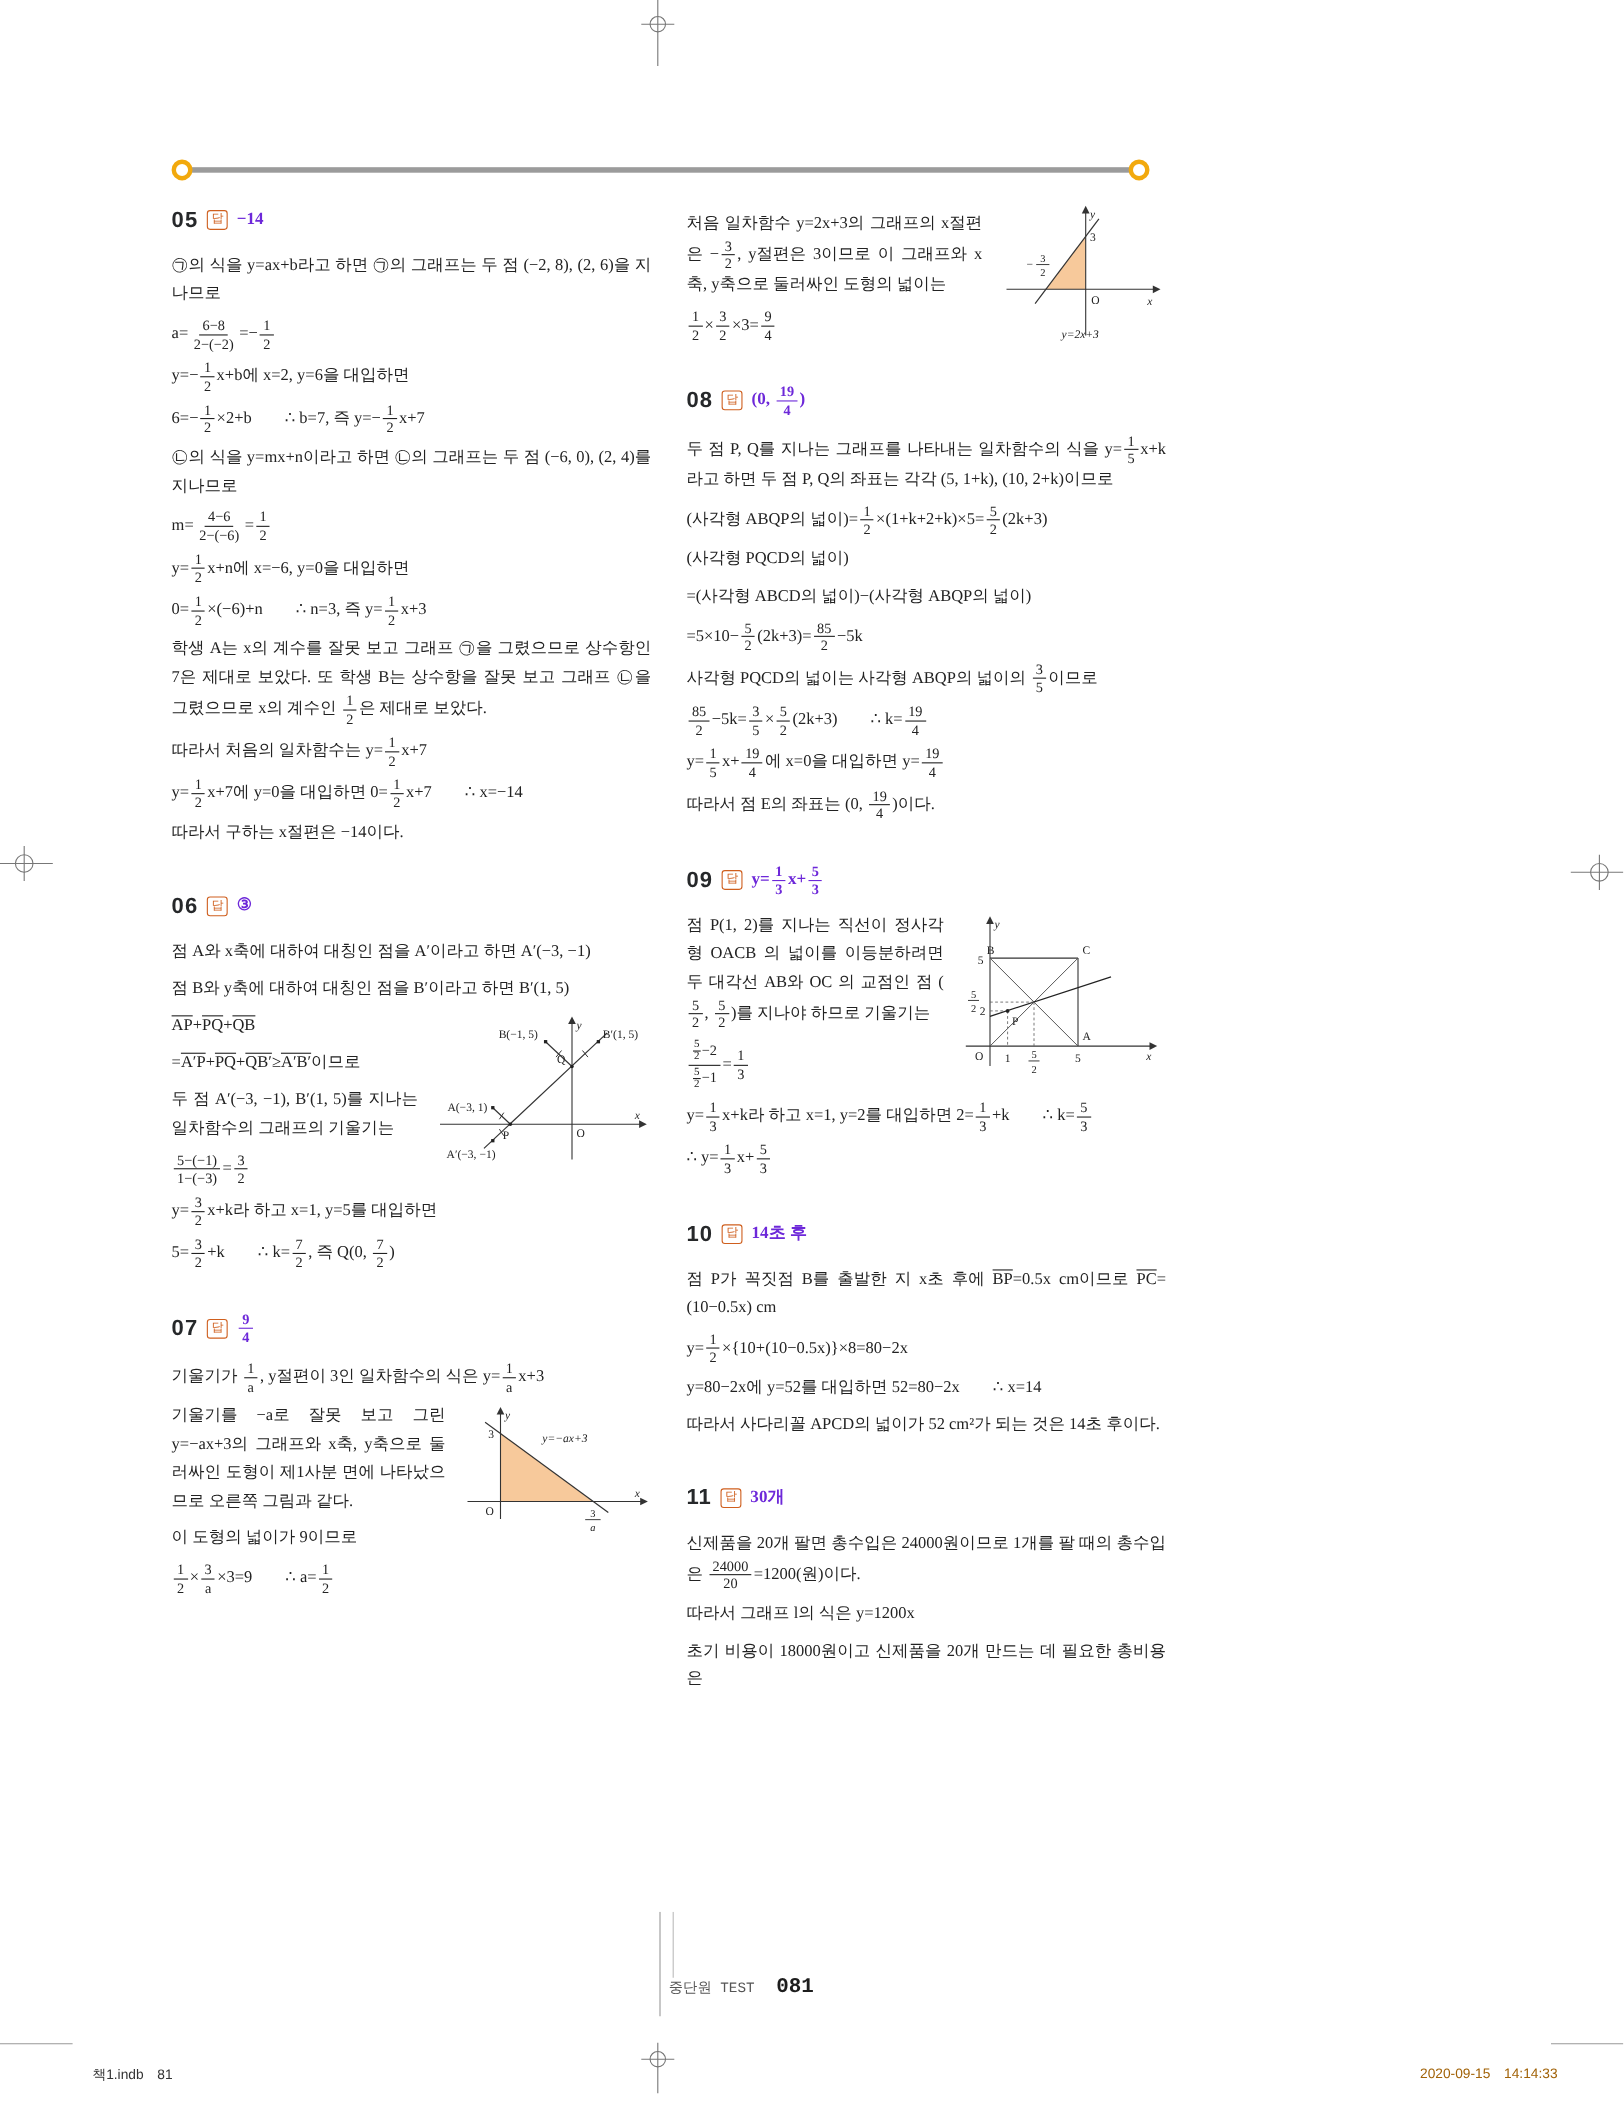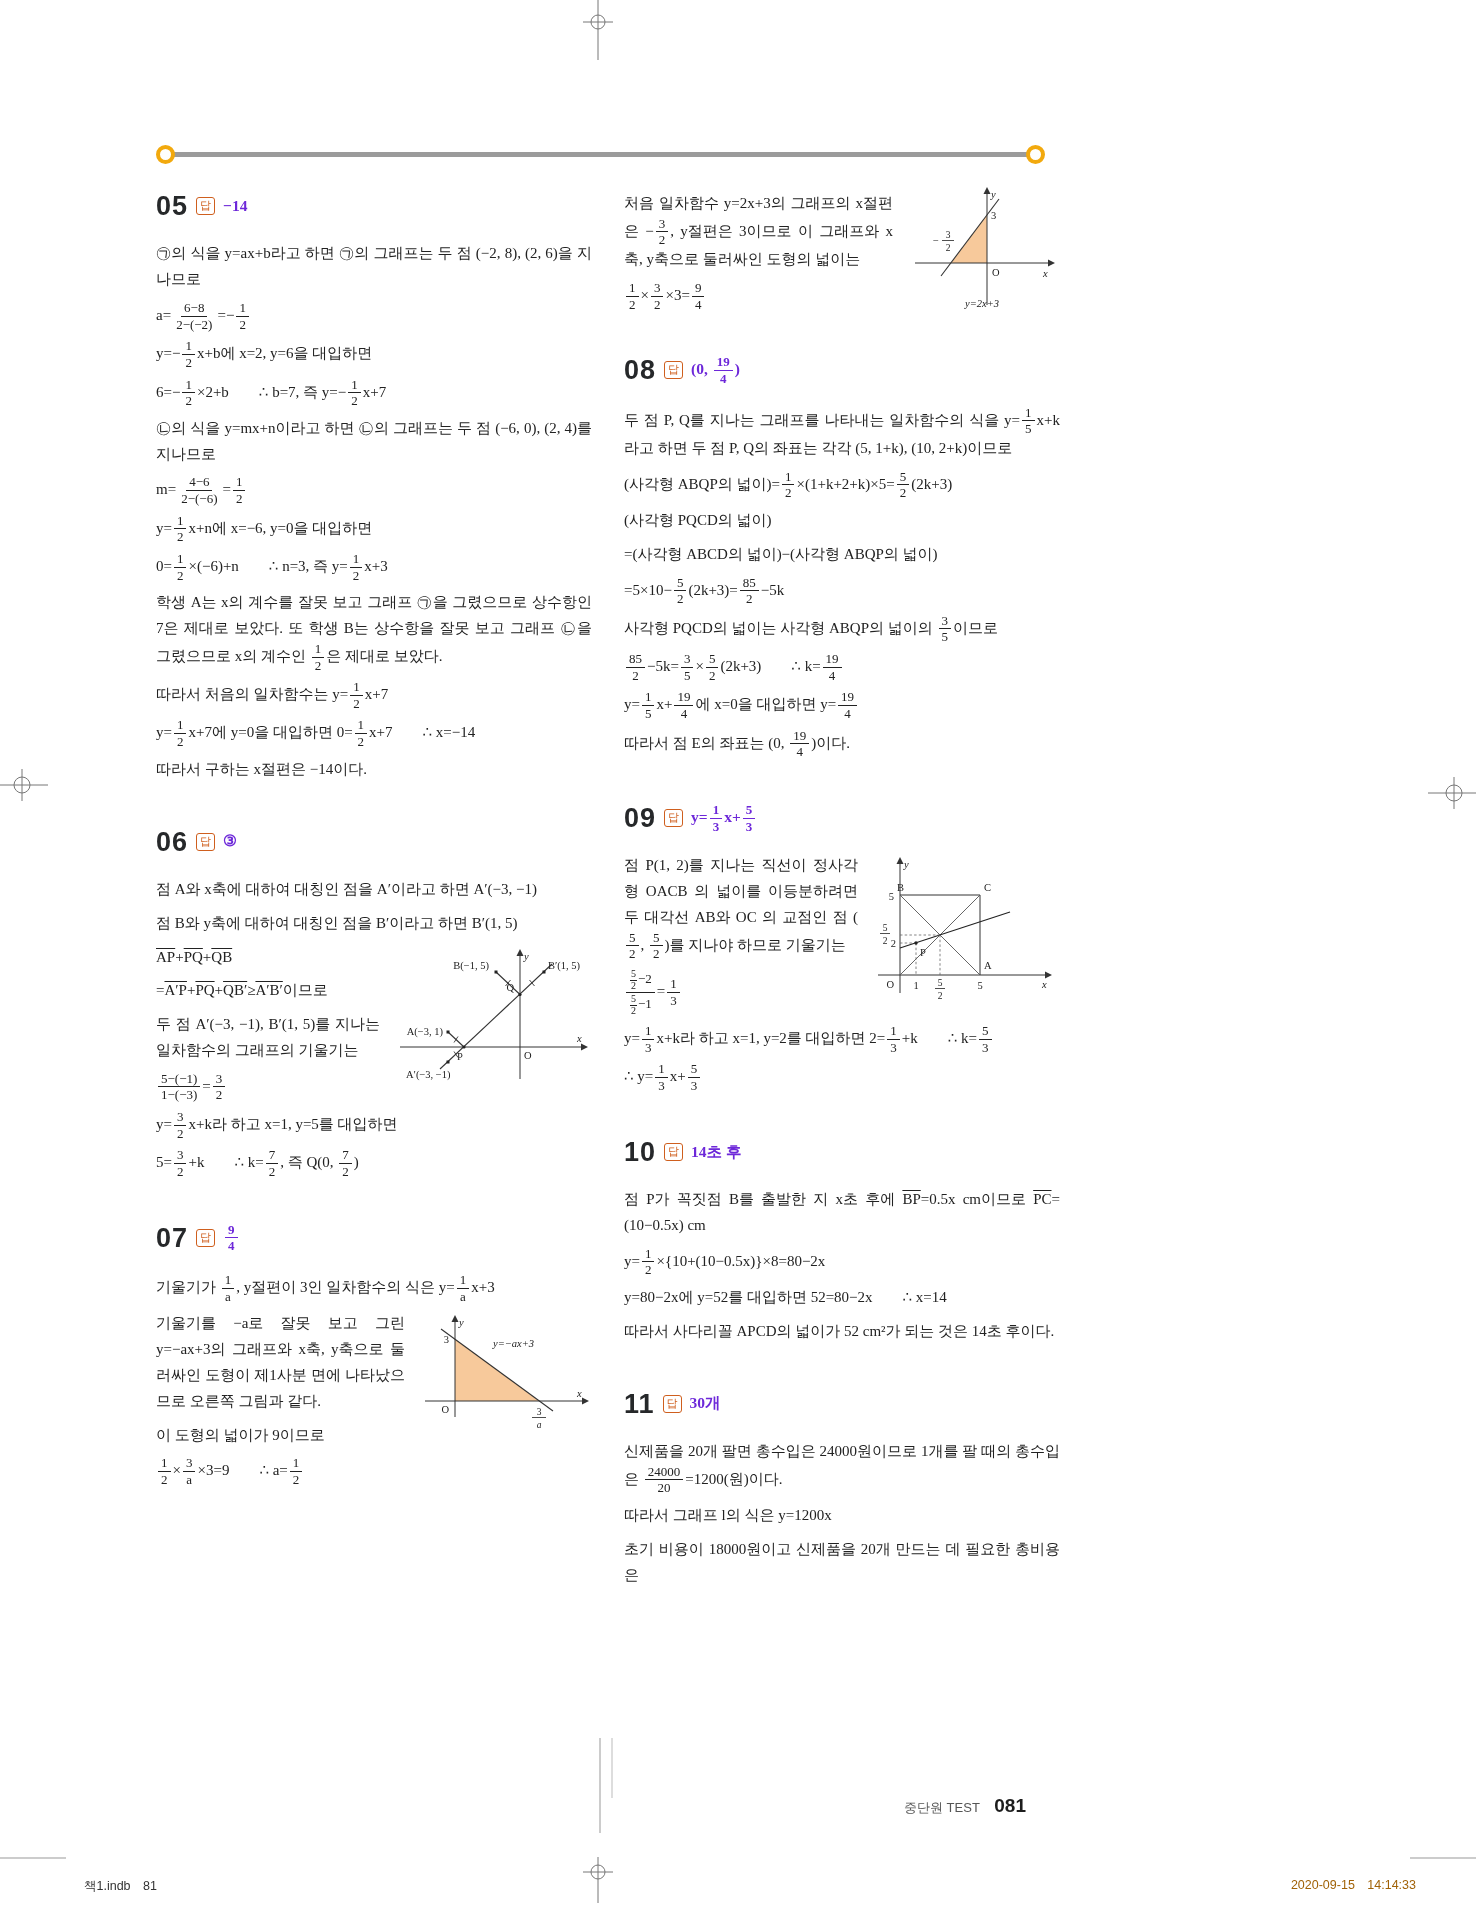--- a/index.html
+++ b/index.html
@@ -9,41 +9,41 @@
   .top-bar{position:absolute;left:170px;top:152px;width:860px;height:5px;background:#9b9b9b;}
   .ring{position:absolute;width:11px;height:11px;border:4px solid #f2a90d;border-radius:50%;background:#fff;top:145px;}
   .ring.left{left:156px;} .ring.right{left:1026px;}
   
   .col{position:absolute;top:183px;width:436px;font-size:15px;line-height:1.72;text-align:justify;}
   .col-left{left:156px;} .col-right{left:624px;}
   p.line{margin:8px 0;}
   .prob-head{clear:both;display:flex;align-items:center;gap:8px;margin:36px 0 12px;
              font-family:"Liberation Sans","DejaVu Sans",sans-serif;}
   .prob-head:first-child{margin-top:0;}
-  .pnum{font-size:27px;font-weight:bold;color:#26282a;letter-spacing:1px;}
+  .pnum{font-size:20px;font-weight:bold;color:#26282a;letter-spacing:1px;}
   .badge{font-size:11px;line-height:15px;color:#cf5f1e;border:1.3px solid #cf5f1e;border-radius:3px;
          padding:0 3px;height:16px;display:inline-block;}
   .pans{font-size:15.5px;font-weight:bold;color:#6d28d9;font-family:"Liberation Serif",serif;}
   
   .frac{display:inline-flex;flex-direction:column;align-items:center;vertical-align:middle;
         line-height:1.05;margin:0 2px;text-align:center;}
   .frac .num{display:block;border-bottom:1px solid currentColor;padding:0 3px 1px;font-size:13px;}
   .frac .den{display:block;padding:1px 3px 0;font-size:13px;}
   .frac.sm{margin:0 1px;}
   .frac.sm .num,.frac.sm .den{font-size:10px;padding:0 1px;}
   .ovl{text-decoration:overline;}
   
   .fig{float:right;margin:2px 0 8px 12px;}
   .fig svg{display:block;}
   .fig text{font-size:10.5px;fill:#222;font-family:"Liberation Serif",serif;}
   .fig text.it{font-style:italic;}
   .fig text.fr{font-size:9.5px;}
   
-  .footer-right{position:absolute;top:1795px;left:590px;width:436px;text-align:right;
-                font-family:Liberation Sans, sans-serif;}
+  .footer-right{position:absolute;top:1795px;left:608px;width:436px;
+                font-family:Liberation Mono, monospace;}
   .footer-right .sect{font-size:13px;color:#555;margin-right:10px;}
   .footer-right .pageno{font-size:19px;font-weight:bold;color:#1d1d1d;}
   .print-file{position:absolute;left:84px;top:1878px;font-size:12.5px;color:#333;
               font-family:"Liberation Sans",sans-serif;}
   .print-date{position:absolute;right:60px;top:1878px;font-size:12.5px;color:#a16207;
               font-family:"Liberation Sans",sans-serif;}
   
   .mark{position:absolute;}
   .mark svg{display:block;}
 </style>

